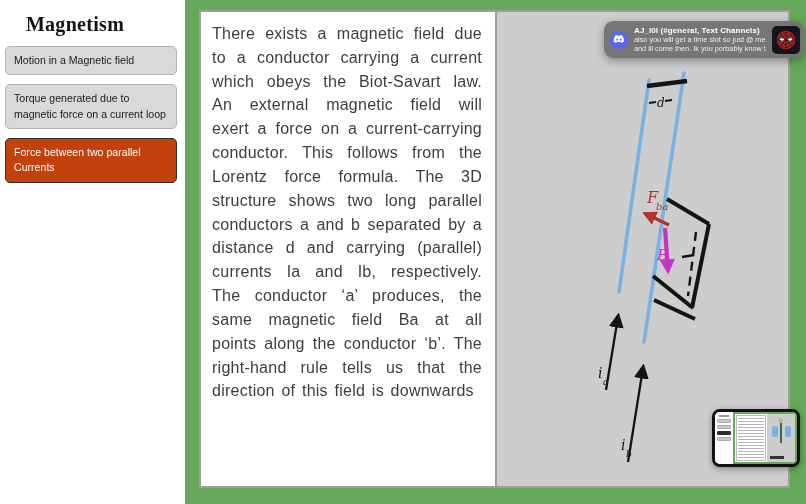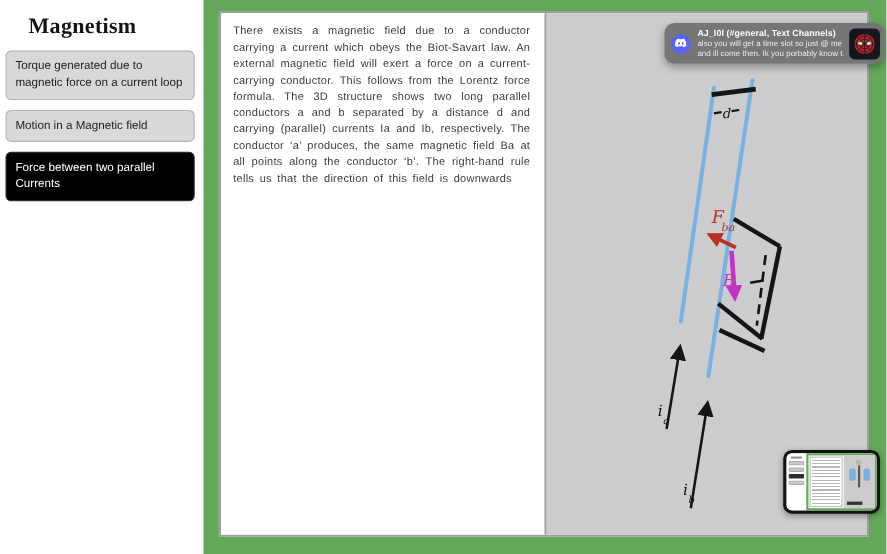--- a/index.html
+++ b/index.html
@@ -20,38 +20,38 @@
     font-weight:600; font-size:20px; color:#141414;
     text-align:center; margin:13px 6px 10px 6px; letter-spacing:0.3px;
   }
   .nav-btn {
     display:block; width:172px; margin:9px 0 0 5px;
     background:#d9d9d9; border:1px solid #b3b3b3; border-radius:5px;
     padding:6px 8px; text-align:left;
     font-family:"Liberation Sans",sans-serif;
     font-size:10.6px; line-height:1.45; color:#1c1c1c; cursor:pointer;
   }
-  .nav-btn.selected { background:#000000; border-color:#2d2d2d; color:#ffffff; }
+  .nav-btn.selected { background:#c2410c; border-color:#2d2d2d; color:#ffffff; }
 
   
   .green-frame {
     position:absolute; left:185px; top:0; width:621px; height:504px;
     background:#65a85a;
   }
   .content-box {
     position:absolute; left:199px; top:10px; width:591px; height:478px;
     border:2px solid #9e9e9e; display:flex; background:#ffffff; z-index:2;
   }
   .text-pane {
     width:296px; height:100%; background:#ffffff;
     border-right:2px solid #9e9e9e;
     padding:10px 13px 10px 11px; overflow:hidden;
   }
   .text-pane p {
-    font-size:10px; line-height:1.49; color:#3d3d3d;
+    font-size:16px; line-height:1.49; color:#3d3d3d;
     letter-spacing:0.25px; word-spacing:2px; text-align:justify;
   }
   .diagram-pane {
     flex:1; height:100%; background:#cdcdce; position:relative;
   }
   .diagram-pane svg { display:block; width:100%; height:100%; }
 
   
   .notification {
     position:absolute; left:604px; top:21px; width:200px; height:37px;
@@ -101,22 +101,22 @@
   .pip-fig-wing { position:absolute; width:6px; height:11px; background:#7ab1e2; border-radius:2px; top:12px; }
   .pip-fig-body { position:absolute; left:13px; top:9px; width:2px; height:20px; background:#5a5a4a; }
   .pip-fig-head { position:absolute; left:11px; top:4px; width:5px; height:5px; border-radius:50%; background:#b9b9a9; }
   .pip-bar { position:absolute; left:3px; bottom:3px; width:14px; height:3px; background:#333; }
 </style>
 </head>
 <body>
 
 <aside class="sidebar">
   <h1>Magnetism</h1>
+  <button class="nav-btn">Motion in a Magnetic field</button>
   <button class="nav-btn">Torque generated due to magnetic force on a current loop</button>
-  <button class="nav-btn">Motion in a Magnetic field</button>
   <button class="nav-btn selected">Force between two parallel Currents</button>
 </aside>
 
 <div class="green-frame"></div>
 
 <div class="content-box">
   <div class="text-pane">
     <p>There exists a magnetic field due to a conductor carrying a current which obeys the Biot-Savart law. An external magnetic field will exert a force on a current-carrying conductor. This follows from the Lorentz force formula. The 3D structure shows two long parallel conductors a and b separated by a distance d and carrying (parallel) currents Ia and Ib, respectively. The conductor ‘a’ produces, the same magnetic field Ba at all points along the conductor ‘b’. The right-hand rule tells us that the direction of this field is downwards</p>
   </div>
 

